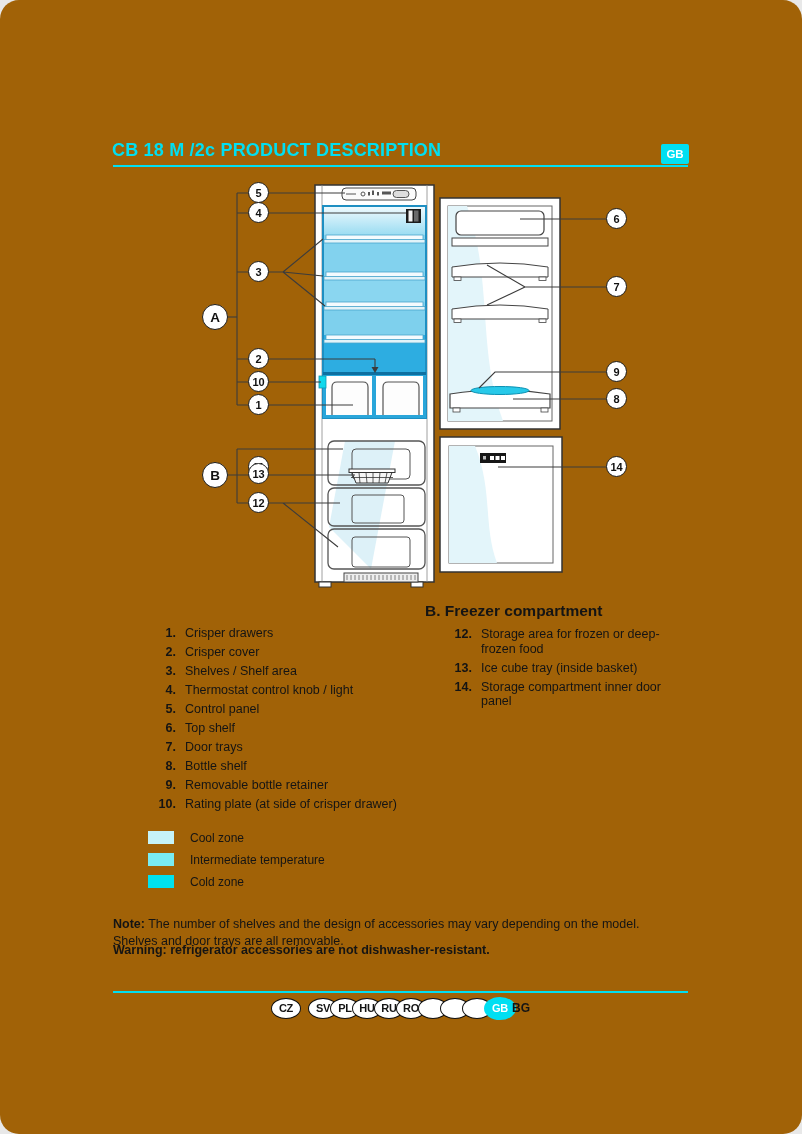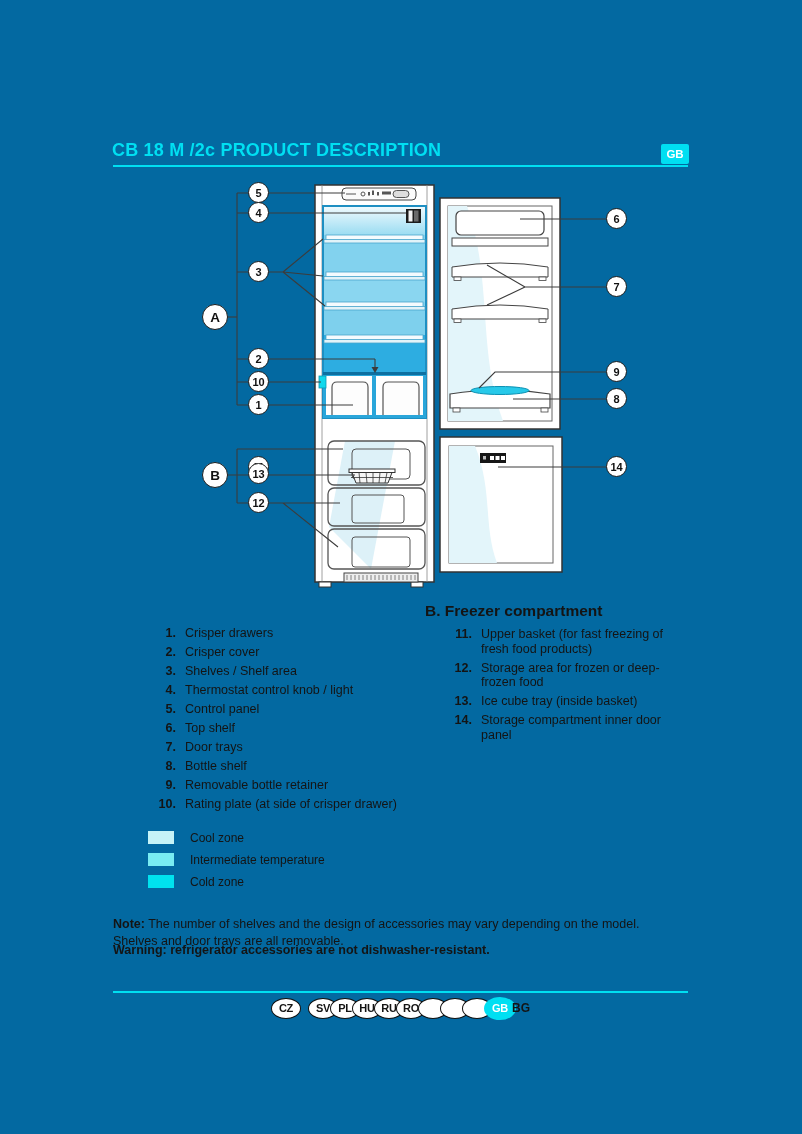--- a/index.html
+++ b/index.html
@@ -1,19 +1,19 @@
 <!DOCTYPE html>
 <html><head>
 <meta charset="utf-8">
 <style>
   html,body{margin:0;padding:0;background:#e8e8e8;}
   .page{
-    position:relative;width:802px;height:1134px;background:#0369a1;
+    position:relative;width:802px;height:1134px;background:#a16207;
     font-family:"Liberation Sans","DejaVu Sans",sans-serif;color:#141414;
-    overflow:hidden;margin:0 auto;
+    overflow:hidden;margin:0 auto;border-radius:19px;
   }
   
   .title{position:absolute;left:112px;top:140px;font-size:18px;font-weight:bold;color:#00dff2;letter-spacing:.2px;white-space:nowrap;}
   .title-rule{position:absolute;left:113px;top:165px;width:575px;height:2.4px;background:#00dff2;}
   .gb-badge{position:absolute;left:661px;top:144px;width:28px;height:20px;background:#00dff2;color:#fff;
     font-size:11.5px;font-weight:bold;display:flex;align-items:center;justify-content:center;border-radius:2px;}
   
   .diagram{position:absolute;left:195px;top:175px;width:450px;height:430px;}
   .diagram svg{position:absolute;left:0;top:0;}
   .co{position:absolute;width:21px;height:21px;box-sizing:border-box;border:1.6px solid #1d1d1d;border-radius:50%;
@@ -289,24 +289,20 @@
       </div>
     <div class="li">
         <span class="num">10.</span>
         <span class="txt">Rating plate (at side of crisper drawer)</span>
       </div>
   </div>
 
   <div class="sec-head" style="left:425px;top:602px">B. Freezer compartment</div>
   <div class="list b-list" style="left:448px;top:627px">
     <div class="li">
-        <span class="num">11.</span>
-        <span class="txt">Upper basket (for fast freezing of fresh food products)</span>
-      </div>
-    <div class="li">
         <span class="num">12.</span>
         <span class="txt">Storage area for frozen or deep-frozen food</span>
       </div>
     <div class="li">
         <span class="num">13.</span>
         <span class="txt">Ice cube tray (inside basket)</span>
       </div>
     <div class="li">
         <span class="num">14.</span>
         <span class="txt">Storage compartment inner door panel</span>

